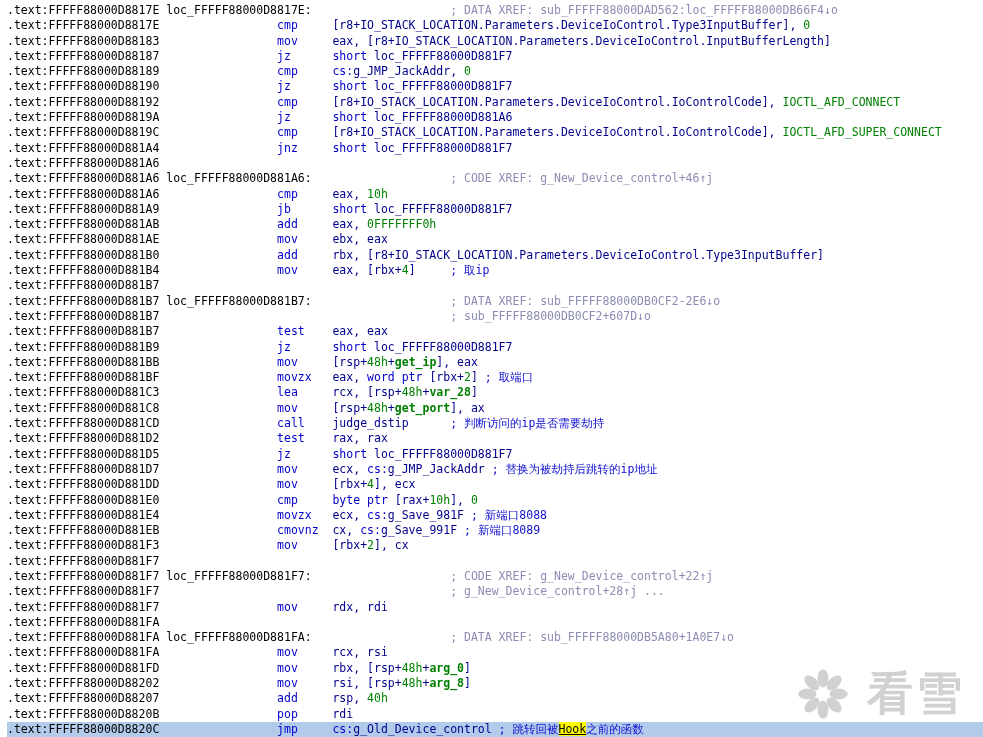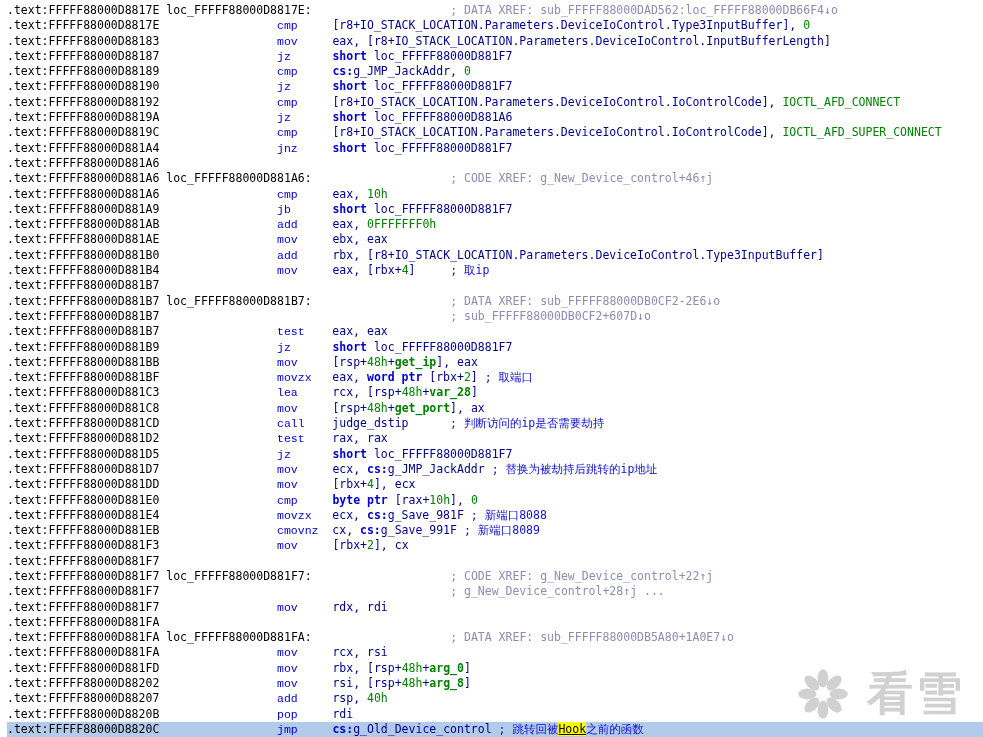--- a/index.html
+++ b/index.html
@@ -15,22 +15,22 @@
     font-size: 11.5px;
     line-height: 15.3px;
     padding: 3px 0 12px 7px;
     white-space: pre;
     position: relative;
   }
   .line { height: 15.3px; }
   .line.selected { background: var(--selection_bg); }
   .c-a  { color: var(--address); }
   .c-lb { color: var(--label); }
-  .c-m  { color: var(--mnemonic); font-family: Liberation Mono, monospace; }
-  .c-k  { color: var(--keyword); font-weight: bold; }
+  .c-m  { color: var(--mnemonic); }
+  .c-k  { color: var(--keyword); }
   .c-o  { color: var(--operand); }
   .c-n  { color: var(--number); }
   .c-v  { color: var(--stack_var); font-weight: bold; }
   .c-g  { color: var(--symbol); }
   .c-c  { color: var(--comment); text-align: right; }
   .c-x  { color: var(--xref); }
   .c-hl { background: var(--highlight_bg); color: #000000; text-decoration: underline; }
   #watermark {
     position: fixed;
     right: 18px;

